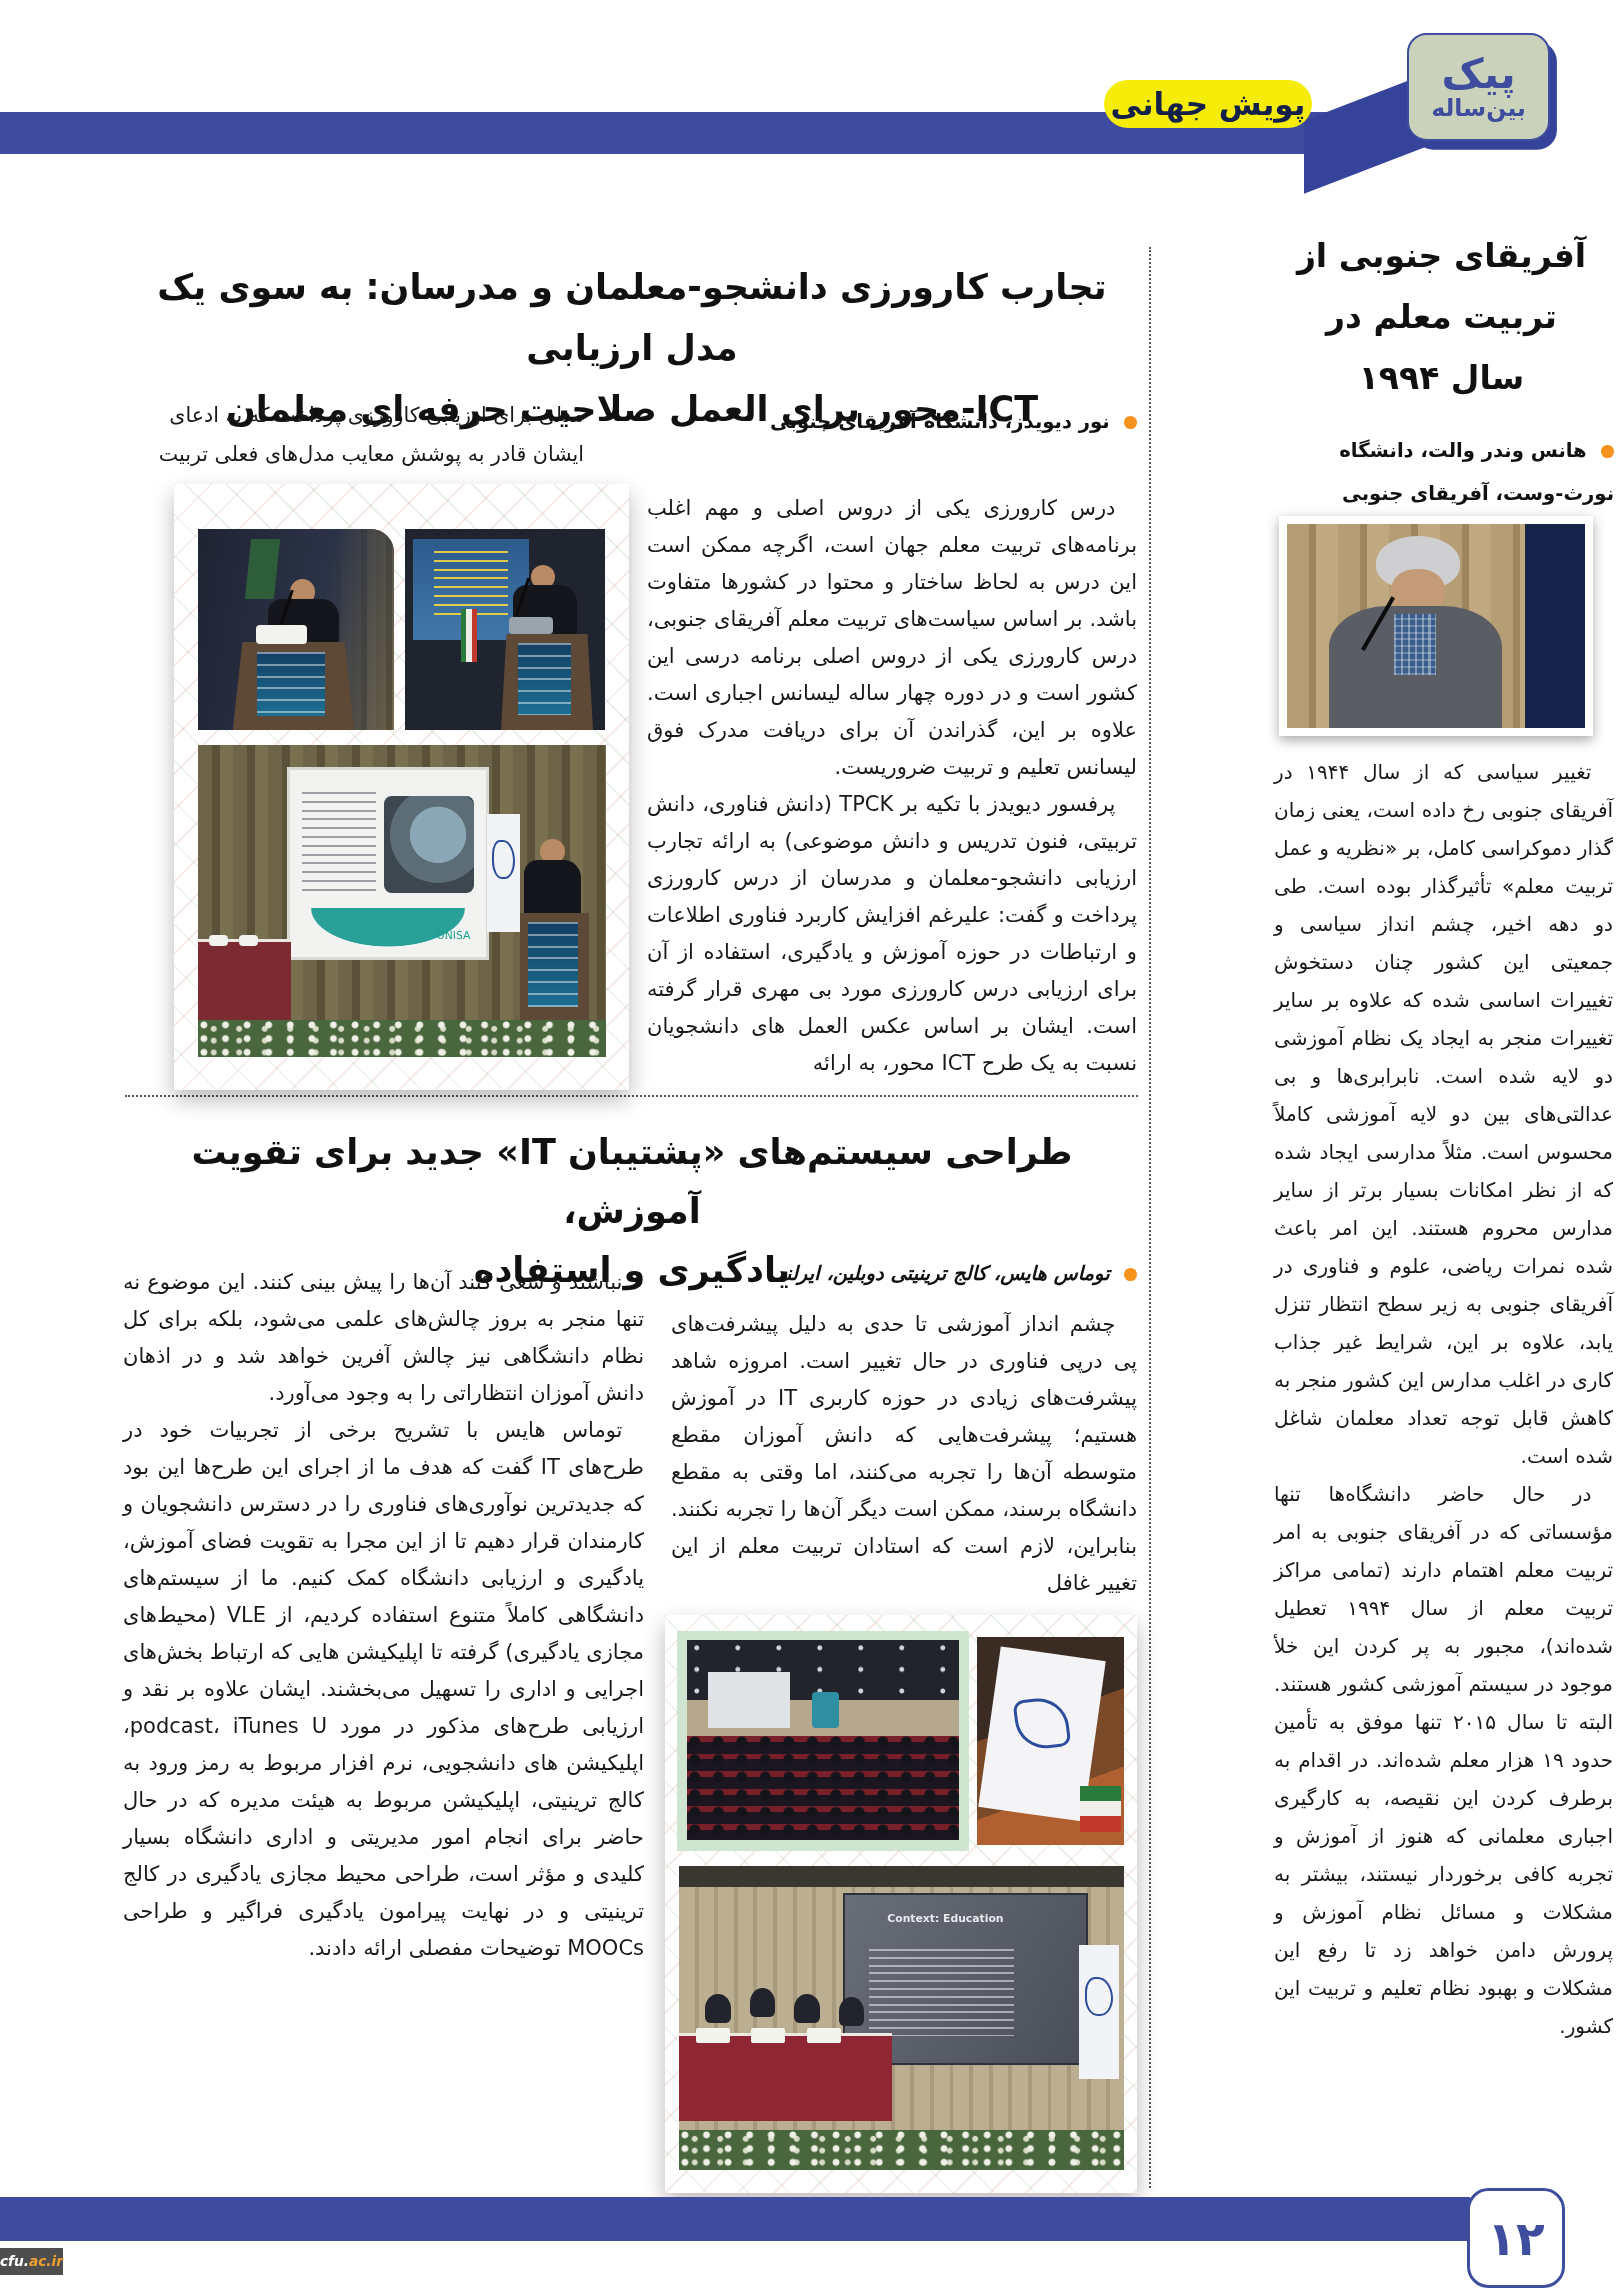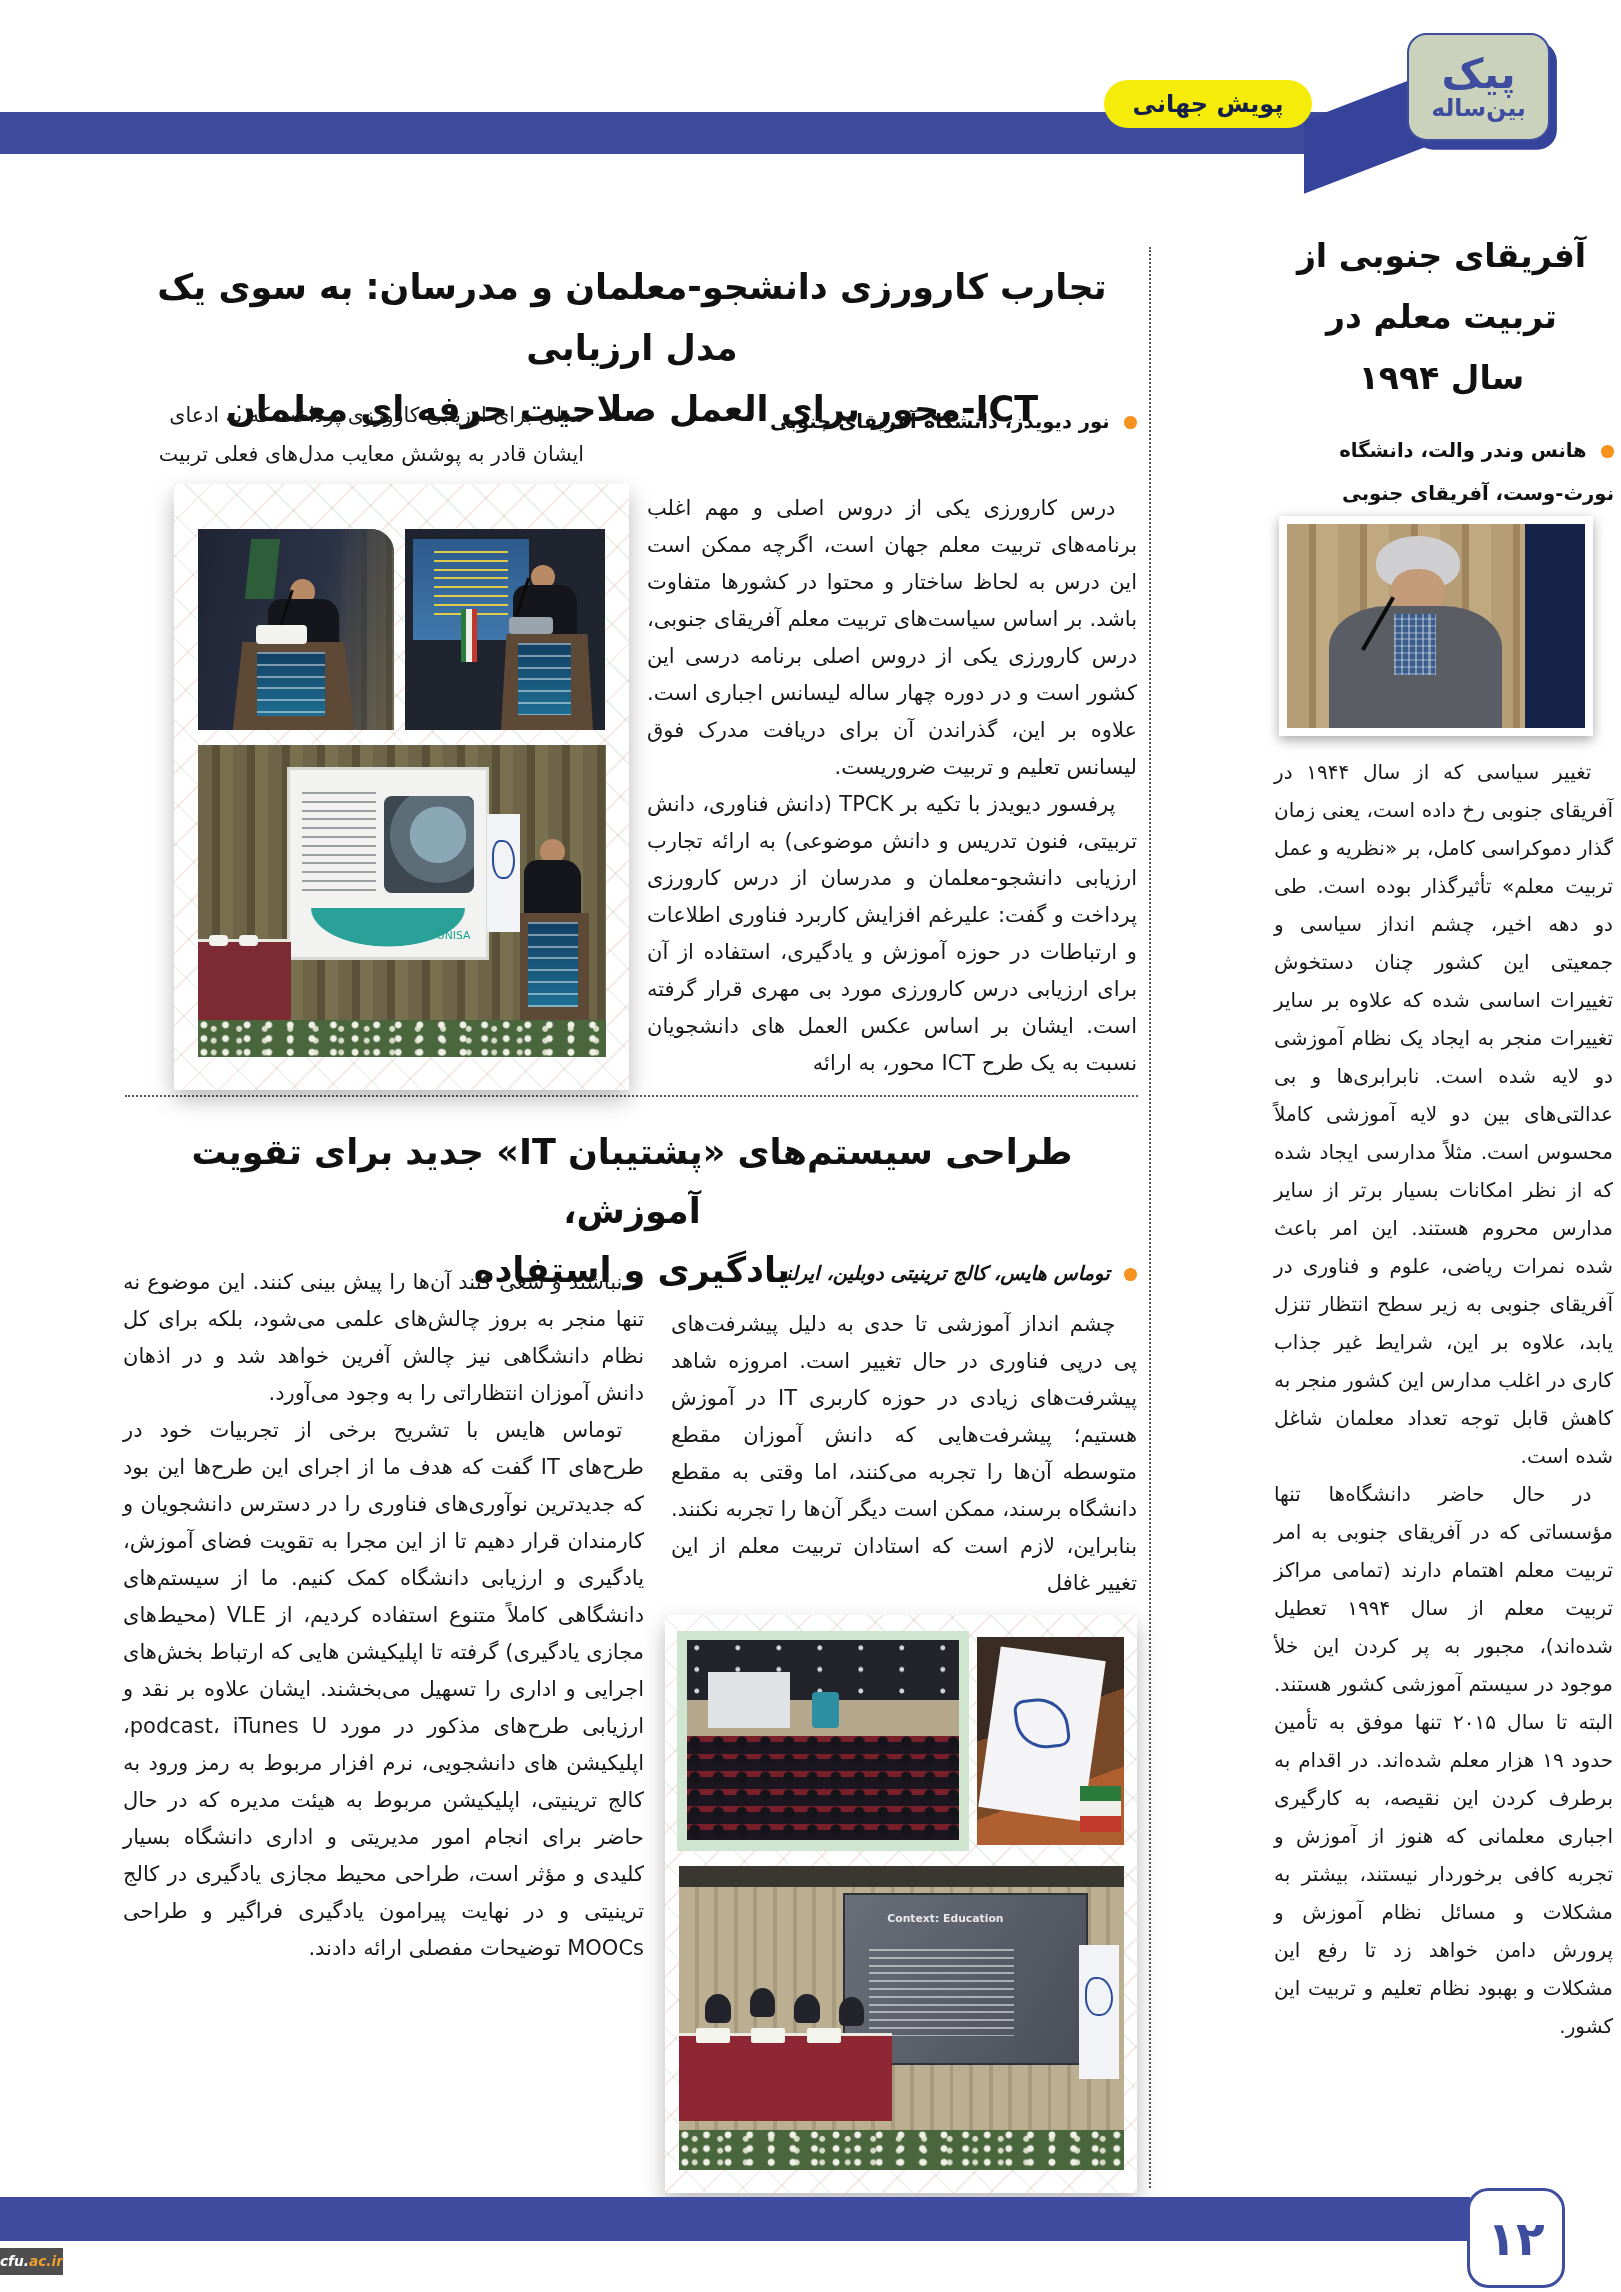--- a/index.html
+++ b/index.html
@@ -7,21 +7,21 @@
         overflow:hidden;font-family:"DejaVu Sans",sans-serif;color:#1b1b1b;}
   .abs{position:absolute;}
 
   
   .top-bar{left:0;top:112px;width:1396px;height:42px;background:#3e4b9f;
            clip-path:polygon(0 0,1351px 0,1396px 42px,0 42px);}
   .ribbon{left:1304px;top:84px;width:191px;height:73px;background:#36439a;
           transform:skewY(-21deg);z-index:1;}
   .badge-yellow{left:1104px;top:80px;width:208px;height:48px;background:#f6ec09;
                 border-radius:24px;z-index:2;display:flex;align-items:center;justify-content:center;
-                font-size:24px;font-weight:bold;color:#14204a;}
+                font-size:31px;font-weight:bold;color:#14204a;}
   .logo-box{left:1407px;top:33px;width:139px;height:104px;background:#cbd2bc;
             border:2.9px solid #3f4d9f;border-radius:19.6px;z-index:3;
             box-shadow:6.9px 8.8px 0 #36439a;display:flex;flex-direction:column;
             align-items:center;justify-content:center;color:#3f4d9f;}
   .logo-l1{font-size:41px;font-weight:bold;line-height:43px;}
   .logo-l2{font-size:23.5px;font-weight:bold;line-height:25.5px;}
 
   
   .divider-v{left:1149px;top:247px;height:1941px;width:0;border-left:2.9px dotted #555;}
   .divider-h{left:125px;top:1095px;width:1013px;height:0;border-top:2.9px dotted #555;}

